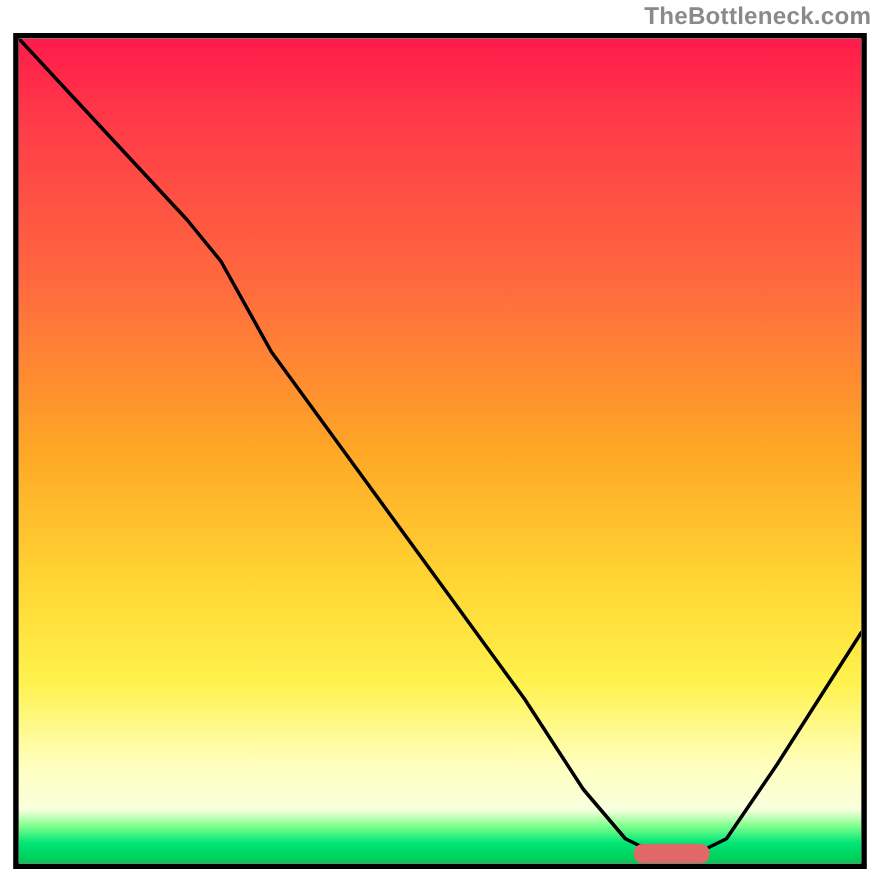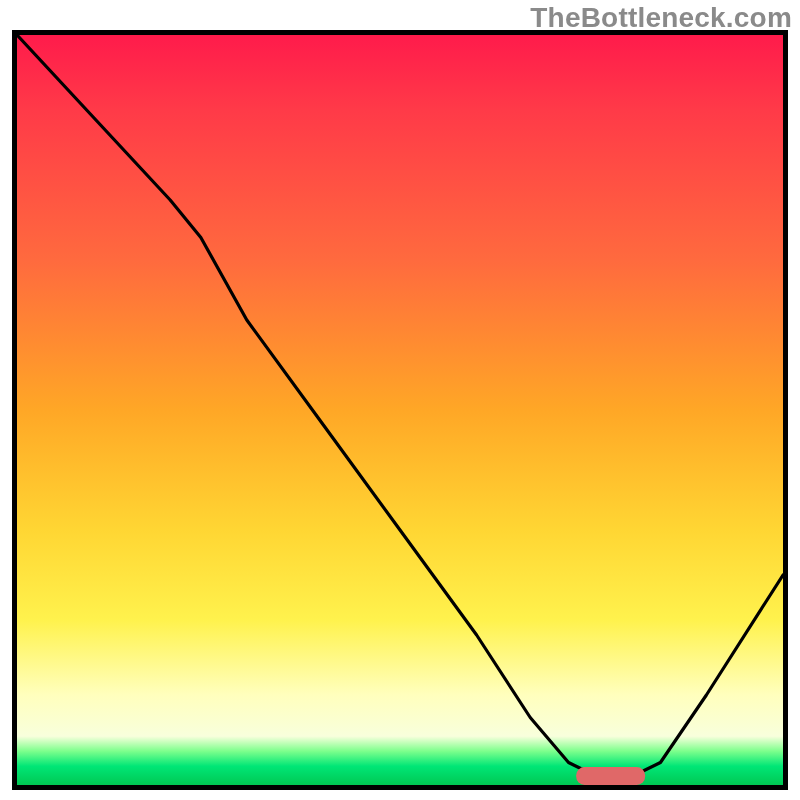--- a/index.html
+++ b/index.html
@@ -13,21 +13,21 @@
   }
   .outer {
     position: relative;
     width: 800px;
     height: 800px;
   }
   .watermark {
     position: absolute;
     top: 2px;
     right: 8px;
-    font-size: 28px;
+    font-size: 22px;
     font-weight: 600;
     color: #8a8a8a;
     letter-spacing: 0.2px;
   }
   .plot-frame {
     position: absolute;
     left: 12px;
     top: 30px;
     width: 776px;
     height: 760px;

